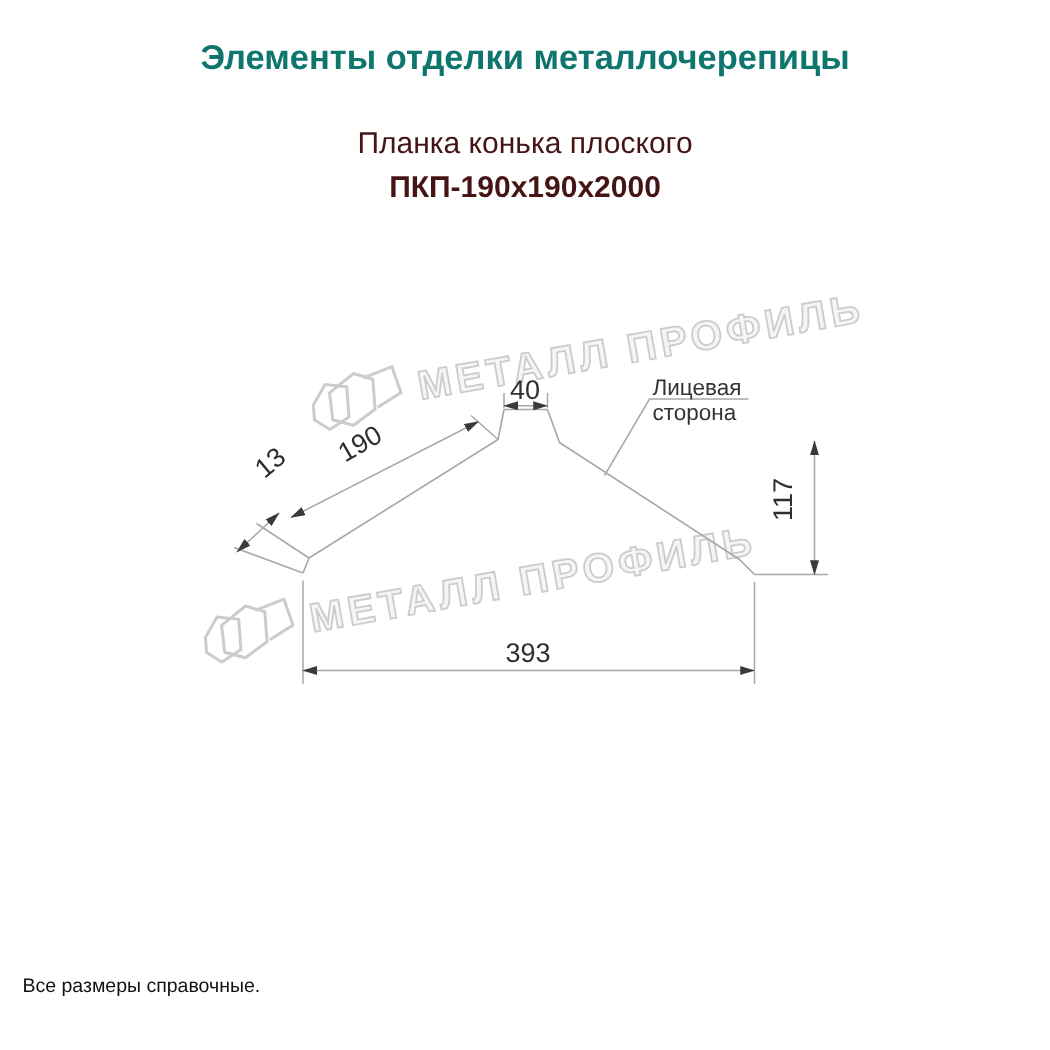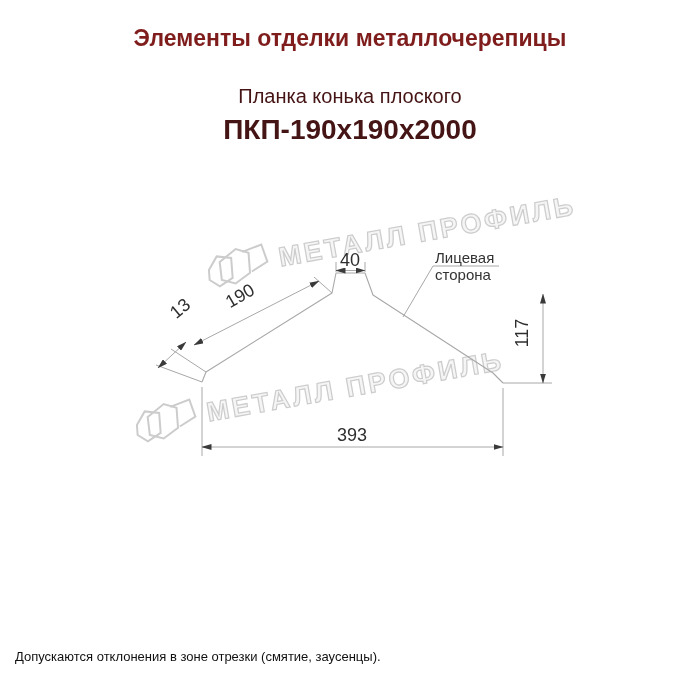--- a/index.html
+++ b/index.html
@@ -2,23 +2,23 @@
 <html><head>
 <meta charset="utf-8">
 <style>
   html,body{margin:0;padding:0;}
   body{
     width:700px;height:700px;position:relative;overflow:hidden;
     background:#ffffff;
     font-family:"Liberation Sans", sans-serif;
   }
   .center-text{position:absolute;left:0;right:0;text-align:center;white-space:nowrap;}
-  #title{top:25px;font-size:23px;font-weight:bold;color:#7f1d1d;}
+  #title{top:25px;font-size:23px;font-weight:bold;color:#0f766e;}
   #pname{top:85px;font-size:20px;font-weight:normal;color:#451414;}
-  #pmodel{top:114px;font-size:28px;font-weight:bold;color:#451414;}
+  #pmodel{top:114px;font-size:20px;font-weight:bold;color:#451414;}
 
   .watermark{
     position:absolute;display:flex;align-items:center;gap:7px;
     transform-origin:left center;pointer-events:none;
   }
   .wm-upper{left:203px;top:247px;transform:rotate(-10deg);}
   .wm-lower{left:131px;top:402px;transform:rotate(-10deg);}
   .wm-text{
     font-weight:bold;font-size:27px;letter-spacing:3px;white-space:nowrap;
     color:rgba(228,228,228,0.38);
@@ -105,14 +105,14 @@
   <text class="dim-text" x="352" y="441" text-anchor="middle">393</text>
 
   <g stroke="#a8a8a8" stroke-width="1" fill="none">
     <polyline points="403,317 433,266 499,266"></polyline>
   </g>
   <text class="note-text" x="435" y="263">Лицевая</text>
   <text class="note-text" x="435" y="280">сторона</text>
 </svg>
 
 <div class="footer">
-  <div>Допускаются отклонения в зоне отрезки (смятие, заусенцы).</div>
+  <div>Все размеры справочные.</div>
 </div>
 
 </body></html>

